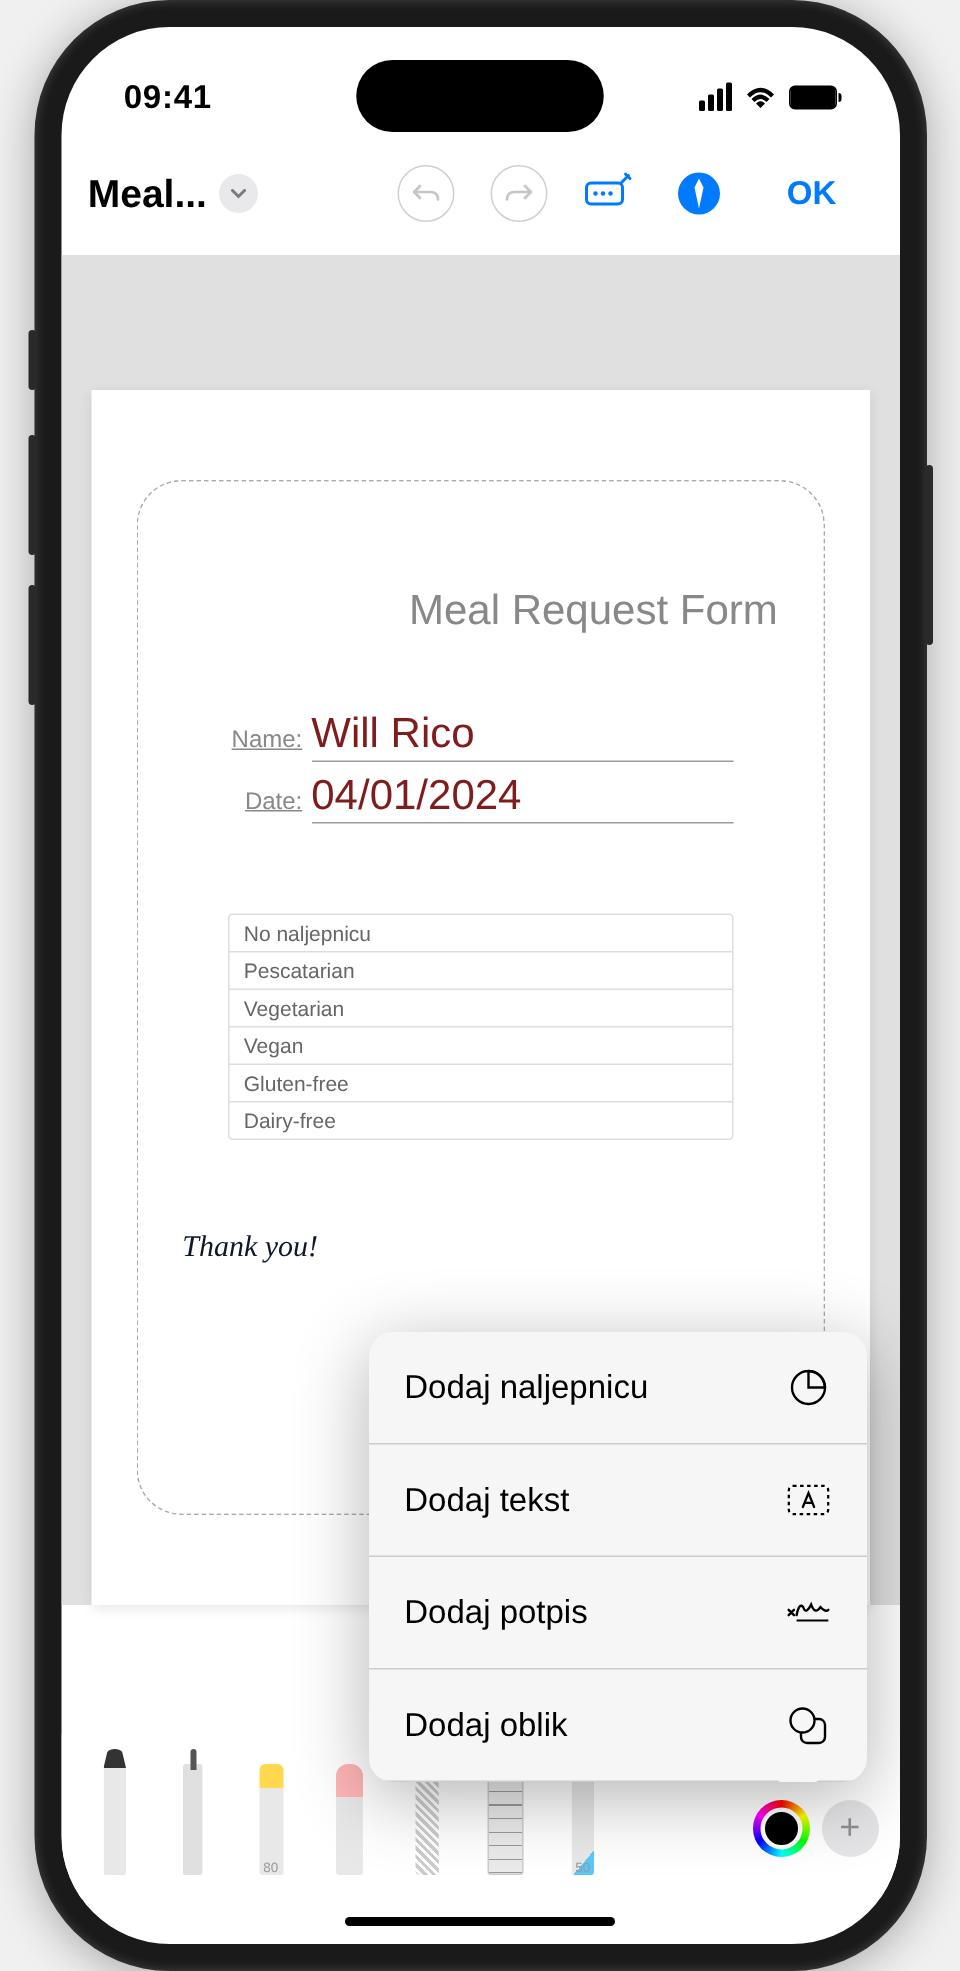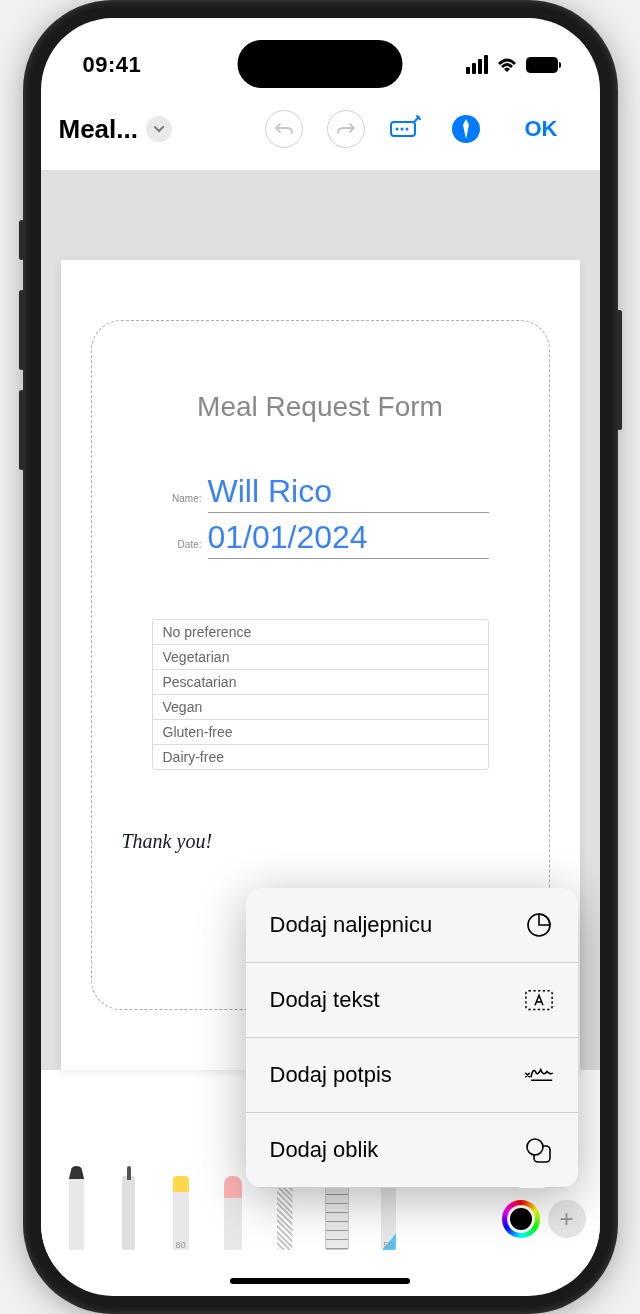--- a/index.html
+++ b/index.html
@@ -149,42 +149,43 @@
       padding: 60px 30px;
       position: relative;
     }
     .form-border {
       border: 1px dashed #aaa;
       border-radius: 30px;
       height: 100%;
       padding: 70px 30px 0;
     }
     .form-title {
-      text-align: center;
+      text-align: right;
       font-size: 28px;
       font-weight: 300;
       color: #888;
       margin-bottom: 50px;
     }
     .form-row {
       display: flex;
       align-items: baseline;
       margin: 0 30px 6px;
     }
     .form-label {
       width: 56px;
-      font-size: 10px;
+      font-size: 16px;
       color: #888;
       text-align: right;
       padding-right: 6px;
+      text-decoration: underline;
     }
     .form-value {
       flex: 1;
-      font-size: 32px;
-      color: #3b82f6;
+      font-size: 28px;
+      color: #7f1d1d;
       border-bottom: 1px solid #999;
       font-weight: 300;
       padding-bottom: 2px;
     }
     .options-table {
       margin: 60px 30px;
       border: 1px solid #ddd;
       border-radius: 3px;
     }
     .option-row {
@@ -433,26 +434,26 @@
     <div class="content-area">
       <div class="document">
         <div class="form-border">
           <div class="form-title">Meal Request Form</div>
           <div class="form-row">
             <div class="form-label">Name:</div>
             <div class="form-value">Will Rico</div>
           </div>
           <div class="form-row">
             <div class="form-label">Date:</div>
-            <div class="form-value">01/01/2024</div>
+            <div class="form-value">04/01/2024</div>
           </div>
           <div class="options-table">
-            <div class="option-row">No preference</div>
+            <div class="option-row">No naljepnicu</div>
+            <div class="option-row">Pescatarian</div>
             <div class="option-row">Vegetarian</div>
-            <div class="option-row">Pescatarian</div>
             <div class="option-row">Vegan</div>
             <div class="option-row">Gluten-free</div>
             <div class="option-row">Dairy-free</div>
           </div>
           <div class="thank-you">Thank you!</div>
         </div>
       </div>
     </div>
 
     <div class="popup-menu">

